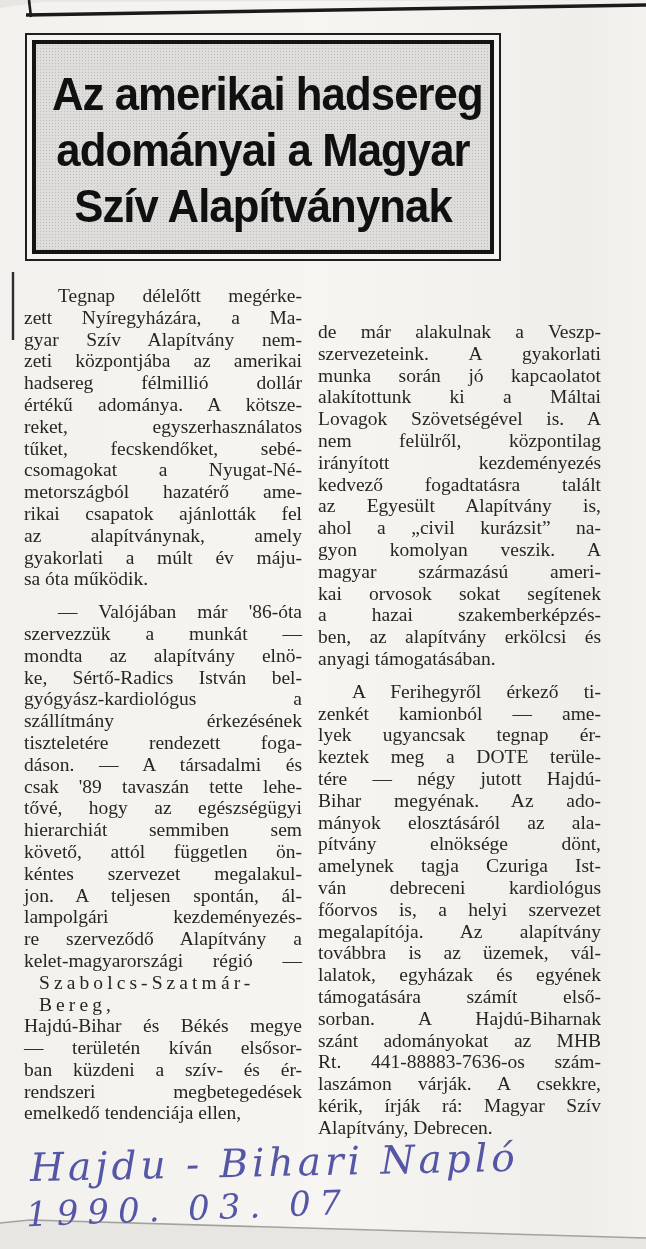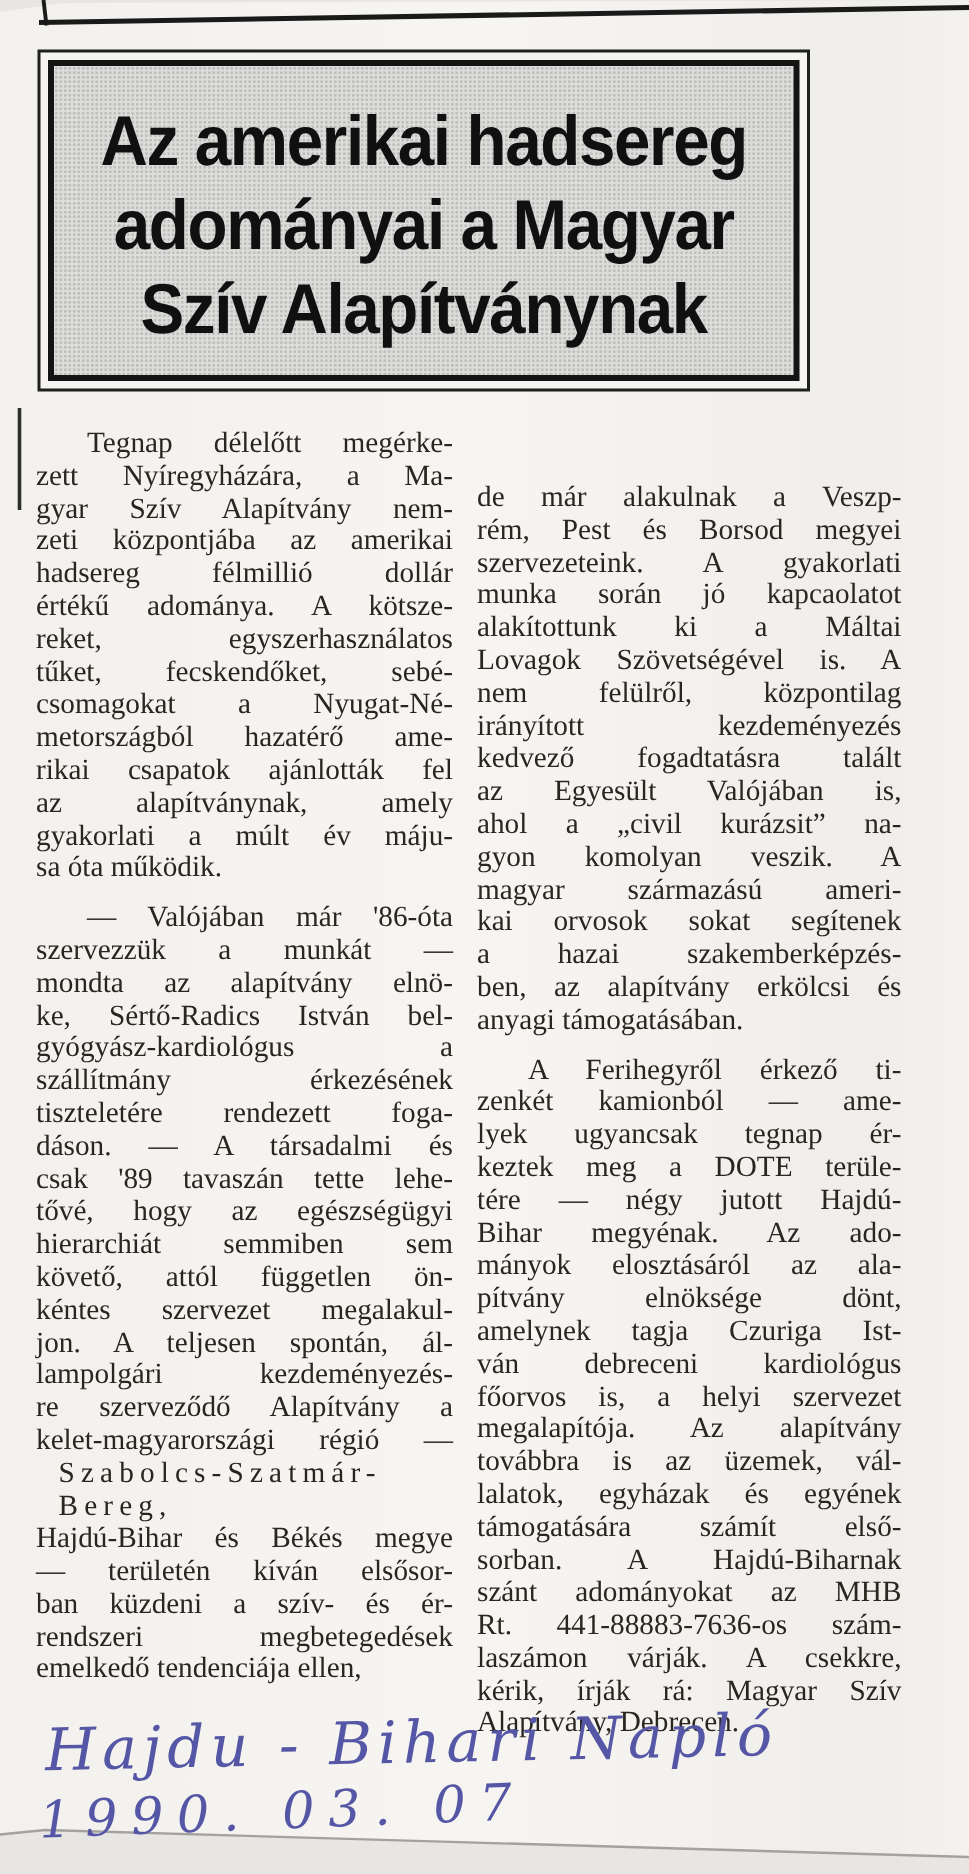--- a/index.html
+++ b/index.html
@@ -15,21 +15,21 @@
   
   .paper {
     position:absolute; left:0; top:0; width:646px; height:1249px;
     background:linear-gradient(90deg,#f2f1ed 0%, #f6f5f1 50%, #efeeea 90%, #f3f2ee 100%);
     clip-path:polygon(0 8px, 42px 2px, 646px 0, 646px 1238px, 30px 1220px, 0 1223px);
   }
   .scan-edges { position:absolute; left:0; top:0; pointer-events:none; }
 
   
   .headline-box {
-    position:absolute; left:25px; top:33px; width:515px; height:228px;
+    position:absolute; left:25px; top:33px; width:476px; height:228px;
     border:2px solid #1f1f1f; background:#f5f4f0; padding:5px;
   }
   .headline-inner {
     width:100%; height:100%;
     border:4px solid #141414;
     background-color:#dedddb;
     background-image:radial-gradient(circle,#bcbcba 0.8px, transparent 1px);
     background-size:3px 3px;
     text-align:center; padding-top:22px;
   }
@@ -132,29 +132,28 @@
           <div class="line">Hajdú-Bihar és Békés megye</div>
           <div class="line">— területén kíván elsősor-</div>
           <div class="line">ban küzdeni a szív- és ér-</div>
           <div class="line">rendszeri megbetegedések</div>
           <div class="line last">emelkedő tendenciája ellen,</div>
         </div>
       </div>
     <div class="col col-right">
         <div class="para">
           <div class="line">de már alakulnak a Veszp-</div>
-          <div class="line">rém, Pest és Borsod megyei</div>
           <div class="line">szervezeteink. A gyakorlati</div>
           <div class="line">munka során jó kapcaolatot</div>
           <div class="line">alakítottunk ki a Máltai</div>
           <div class="line">Lovagok Szövetségével is. A</div>
           <div class="line">nem felülről, központilag</div>
           <div class="line">irányított kezdeményezés</div>
           <div class="line">kedvező fogadtatásra talált</div>
-          <div class="line">az Egyesült Valójában is,</div>
+          <div class="line">az Egyesült Alapítvány is,</div>
           <div class="line">ahol a „civil kurázsit” na-</div>
           <div class="line">gyon komolyan veszik. A</div>
           <div class="line">magyar származású ameri-</div>
           <div class="line">kai orvosok sokat segítenek</div>
           <div class="line">a hazai szakemberképzés-</div>
           <div class="line">ben, az alapítvány erkölcsi és</div>
           <div class="line last">anyagi támogatásában.</div>
         </div>
         <div class="para">
           <div class="line indent">A Ferihegyről érkező ti-</div>

